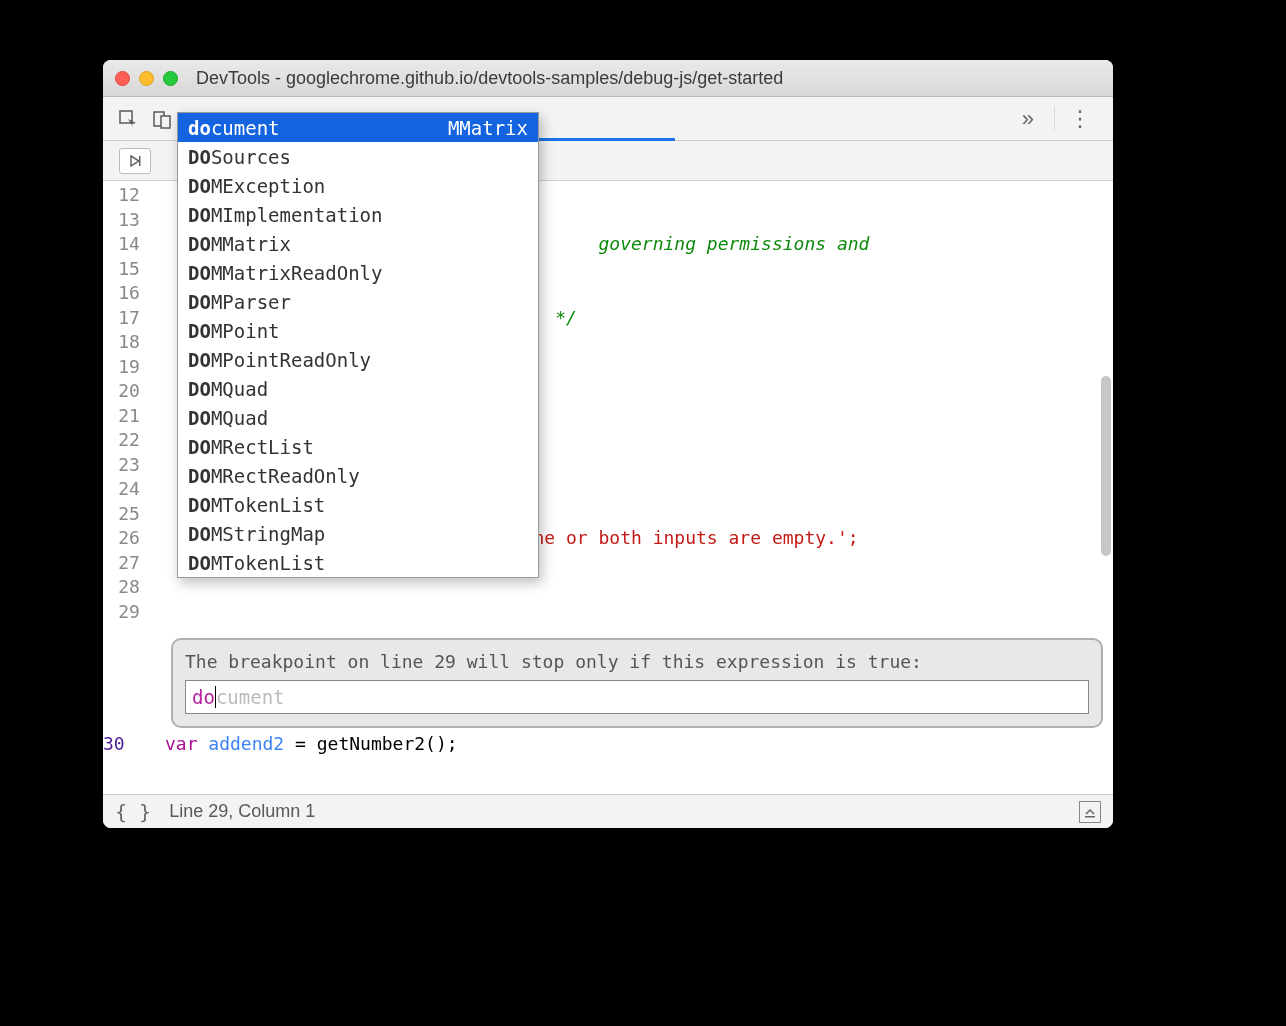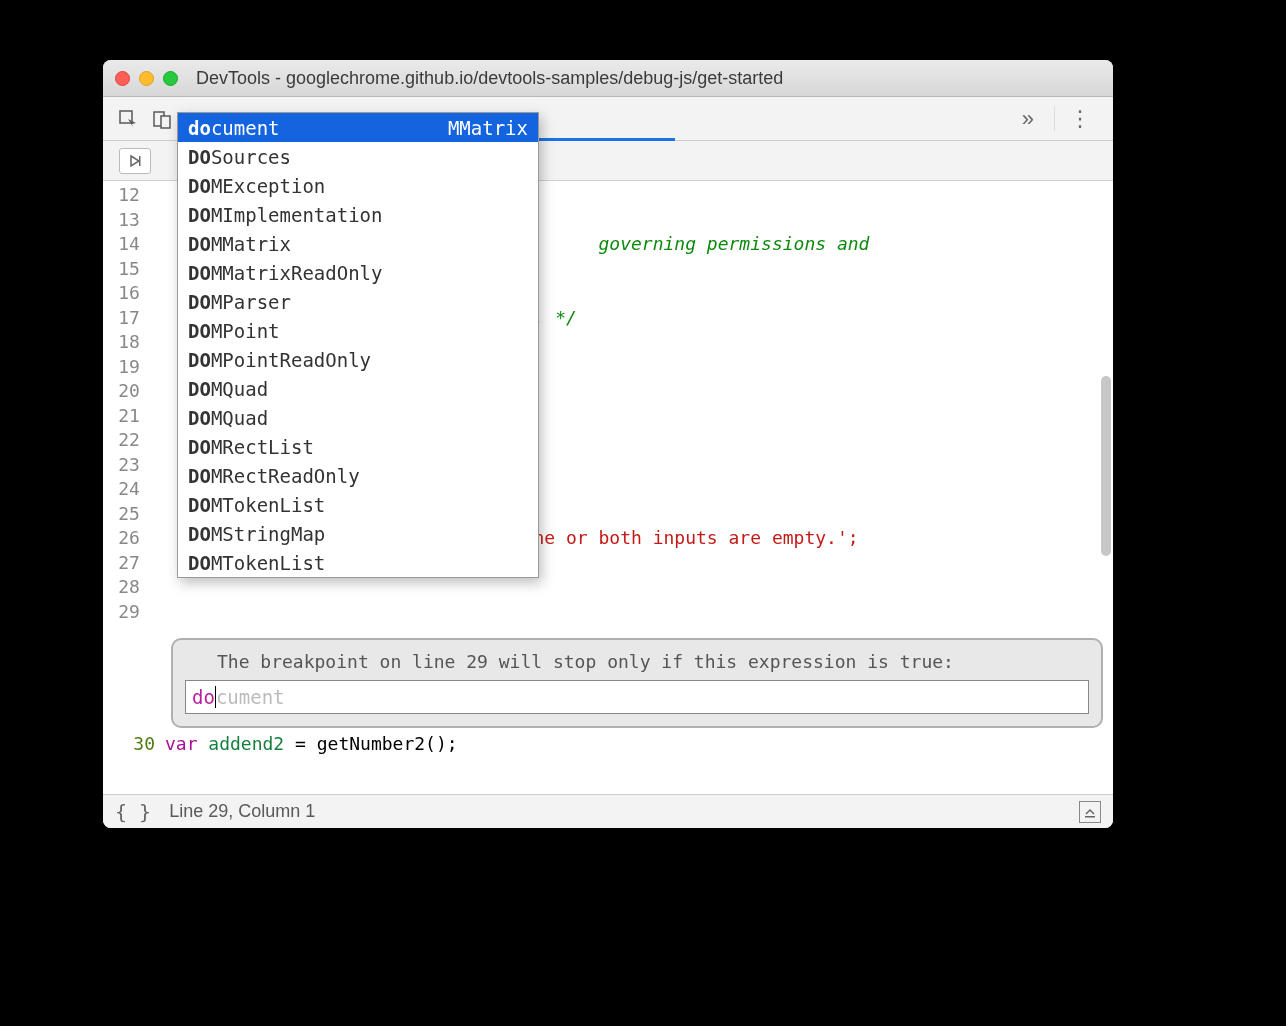--- a/index.html
+++ b/index.html
@@ -91,32 +91,32 @@
   flex: 1;
   line-height: 24.5px;
   padding-top: 2px;
   white-space: pre;
   color: #222;
 }
 .code-text div { height: 24.5px; }
 .cm-comment { color: #0b8a0b; font-style: italic; }
 .cm-keyword { color: #aa0d91; }
 .cm-string { color: #c41a16; }
-.cm-var { color: #15803d; }
+.cm-var { color: #3b82f6; }
 .bp-panel {
   position: absolute;
   left: 68px;
   right: 10px;
   bottom: 66px;
   background: #e8e8e8;
   border: 2px solid #b0b0b0;
   border-radius: 10px;
   padding: 10px 12px 12px 12px;
 }
-.bp-label { font-family: Menlo, Consolas, monospace; font-size: 18px; color: #555; margin-bottom: 6px; line-height: 24px; margin-left: 32px; }
+.bp-label { font-family: Menlo, Consolas, monospace; font-size: 18px; color: #555; margin-bottom: 6px; line-height: 24px; }
 .bp-input-wrap {
   background: #fff;
   border: 1px solid #888;
   height: 34px;
   display: flex;
   align-items: center;
   padding: 0 6px;
   font-family: Menlo, Consolas, monospace;
   font-size: 19px;
 }
@@ -134,21 +134,21 @@
   position: absolute;
   left: 0;
   right: 0;
   bottom: 36px;
   height: 28px;
   display: flex;
   font-family: Menlo, Consolas, monospace;
   font-size: 18px;
   line-height: 28px;
 }
-.line30 .gnum { width: 62px; text-align: right; padding-right: 10px; color: #4d7c0f; }
+.line30 .gnum { width: 62px; padding-right: 10px; color: #4c1d95; }
 .statusbar {
   height: 34px;
   background: #f3f3f3;
   border-top: 1px solid #ccc;
   display: flex;
   align-items: center;
   padding: 0 12px;
   font-size: 18px;
   color: #5a5a5a;
   border-radius: 0 0 8px 8px;

